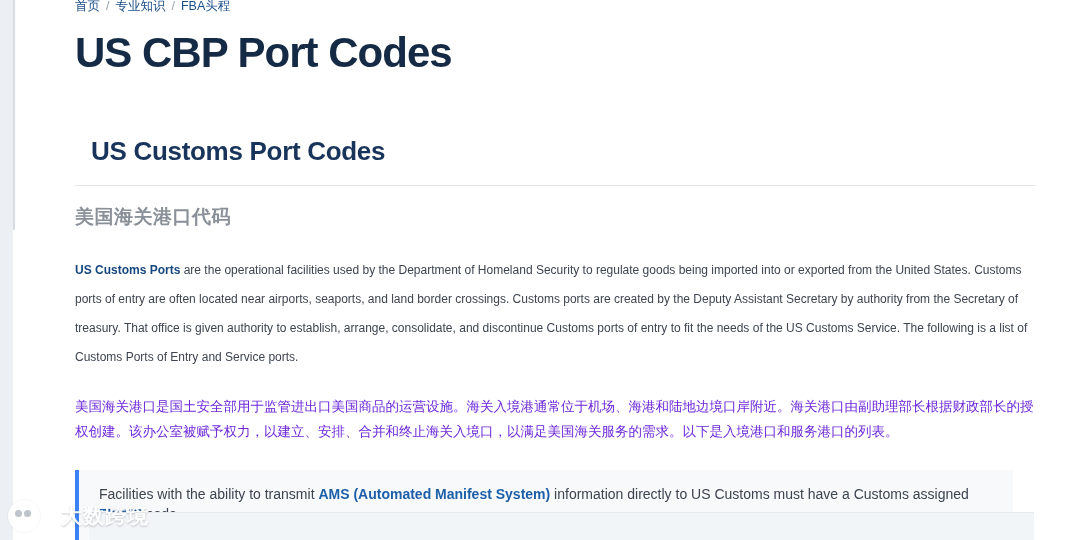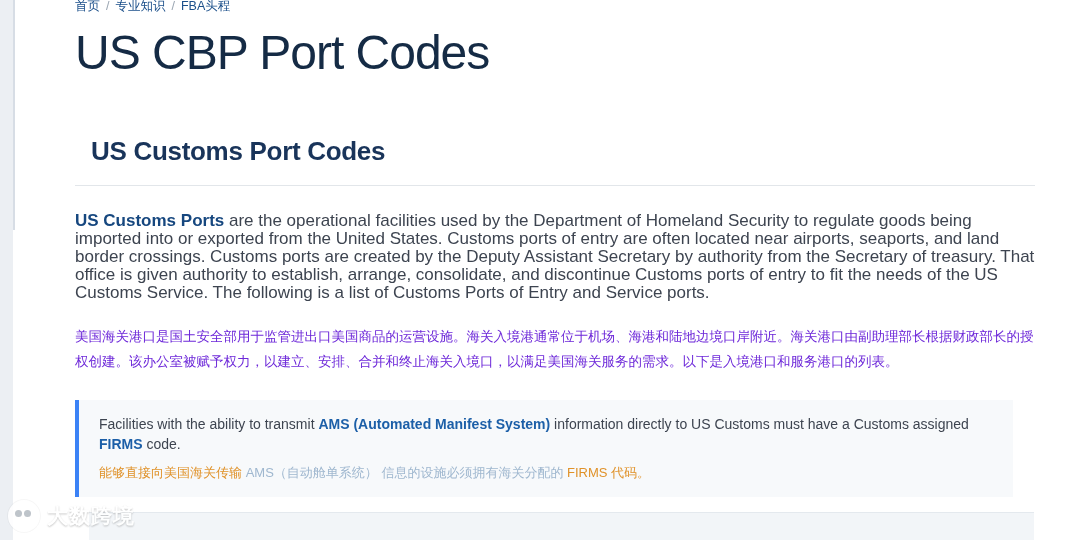--- a/index.html
+++ b/index.html
@@ -54,23 +54,23 @@
   }
   .breadcrumb .sep {
     color: #9aa5b1;
     margin: 0 6px;
   }
   .breadcrumb a {
     color: #1b4f8a;
     text-decoration: none;
   }
   h1.title {
-    font-size: 48px;
+    font-size: 42px;
     line-height: 46px;
-    font-weight: normal;
+    font-weight: bold;
     color: #152b45;
     margin: 16px 0 8px 0;
     letter-spacing: -1px;
   }
   h2.subtitle {
     font-size: 26px;
     font-weight: bold;
     color: #19345a;
     margin: 60px 0 0 16px;
     letter-spacing: -0.3px;
@@ -81,22 +81,22 @@
     width: 960px;
   }
   h3.cn-title {
     font-size: 19px;
     font-weight: bold;
     color: #8a9099;
     margin: 18px 0 0 0;
     letter-spacing: 0.5px;
   }
   p.para {
-    font-size: 17px;
-    line-height: 18px;
+    font-size: 12px;
+    line-height: 29px;
     color: #3d4450;
     margin: 26px 0 0 0;
     width: 960px;
   }
   p.para.cn {
     margin-top: 22px;
     color: #6d28d9;
     line-height: 25px;
     font-size: 13.5px;
   }
@@ -146,21 +146,21 @@
     background: #f2f5f8;
     border-top: 1px solid #e4e9ee;
   }
   
   .watermark {
     position: absolute;
     left: 8px;
     top: 500px;
     display: flex;
     align-items: center;
-    gap: 7px;
+    gap: 21px;
     opacity: 0.92;
   }
   .wm-logo {
     width: 28px; height: 28px;
     border-radius: 50%;
     background: #ffffff;
     border: 2px solid #ffffff;
     box-shadow: 0 0 0 1px rgba(0,0,0,0.04);
     position: relative;
     display: inline-block;
@@ -202,20 +202,21 @@
     <div class="breadcrumb">
       <a href="#">首页</a><span class="sep">/</span><a href="#">专业知识</a><span class="sep">/</span><a href="#">FBA头程</a>
     </div>
 
     <h1 class="title">US CBP Port Codes</h1>
 
     <h2 class="subtitle">US Customs Port Codes</h2>
 
     <div class="rule"></div>
 
+    <h3 class="cn-title">美国海关港口代码</h3>
 
     <p class="para"><a href="#" class="lead-link">US Customs Ports</a><span> are the operational facilities used by the Department of Homeland Security to regulate goods being imported into or exported from the United States. Customs ports of entry are often located near airports, seaports, and land border crossings. Customs ports are created by the Deputy Assistant Secretary by authority from the Secretary of treasury. That office is given authority to establish, arrange, consolidate, and discontinue Customs ports of entry to fit the needs of the US Customs Service. The following is a list of Customs Ports of Entry and Service ports.</span></p>
 
     <p class="para cn">美国海关港口是国土安全部用于监管进出口美国商品的运营设施。海关入境港通常位于机场、海港和陆地边境口岸附近。海关港口由副助理部长根据财政部长的授权创建。该办公室被赋予权力，以建立、安排、合并和终止海关入境口，以满足美国海关服务的需求。以下是入境港口和服务港口的列表。</p>
 
     <div class="callout">
       <div class="line-en"><span>Facilities with the ability to transmit </span><a href="#" class="blue-link">AMS (Automated Manifest System)</a><span> information directly to US Customs must have a Customs assigned </span><a href="#" class="firms-link">FIRMS</a><span> code.</span></div>
       <div class="line-cn"><span>能够直接向美国海关传输 </span><span class="blue">AMS（自动舱单系统）</span><span class="blue"> 信息的设施必须拥有海关分配的 </span><span>FIRMS</span><span> 代码。</span></div>
     </div>
 

